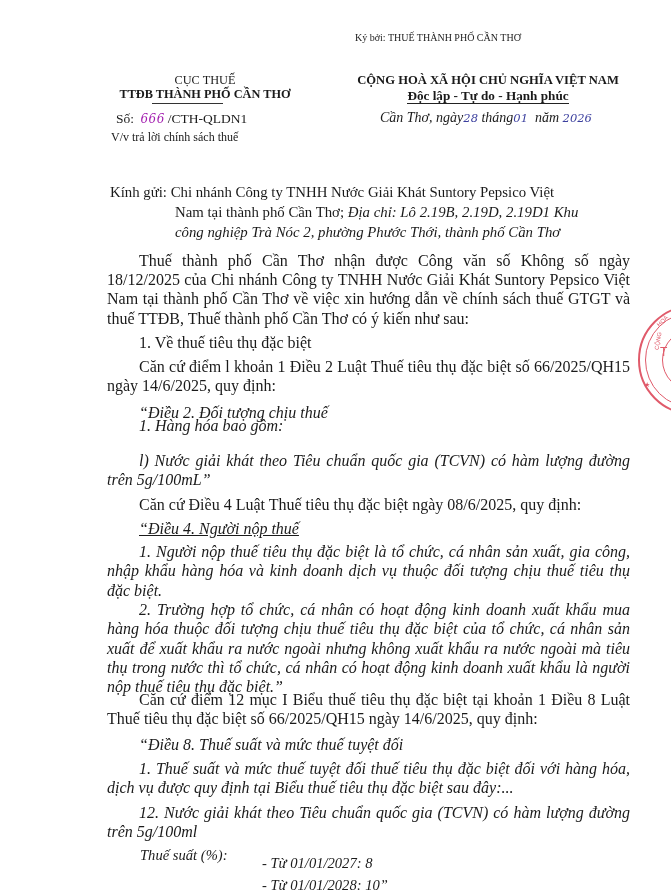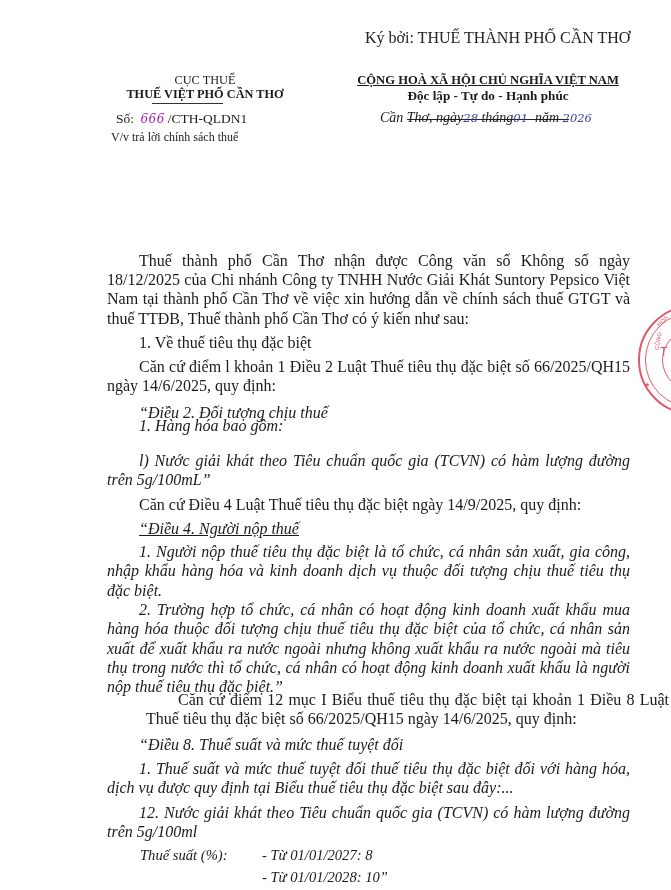--- a/index.html
+++ b/index.html
@@ -2,35 +2,35 @@
 <html><head>
 <meta charset="utf-8">
 <style>
   * { margin: 0; padding: 0; box-sizing: border-box; }
   html, body { width: 671px; height: 890px; background: #ffffff; overflow: hidden; }
   body { position: relative; font-family: "Liberation Serif", "DejaVu Serif", serif; color: #1a1a1a; }
 
   .abs { position: absolute; white-space: nowrap; }
 
   
-  .sig { left: 365px; top: 31px; font-size: 16px; line-height: 13px; color: #222; }
+  .sig { left: 355px; top: 31px; font-size: 10px; line-height: 13px; color: #222; }
 
   
   .agency { left: 96px; width: 218px; text-align: center; }
   .agency-top { top: 73px; font-size: 12.3px; }
   .agency-main { top: 87px; font-size: 12.3px; font-weight: bold; }
   .agency-rule { position: absolute; left: 152px; top: 103px; width: 71px; height: 1px; background: #333; }
   .docno { left: 116px; top: 111px; font-size: 13.5px; }
   .docno .hand { color: #a21caf; font-family: "DejaVu Serif", serif; font-style: italic; font-size: 12px; letter-spacing: 0.5px; margin: 0 3px; }
   .subject { left: 111px; top: 130px; font-size: 12px; }
 
   
-  .nation { left: 323px; width: 330px; text-align: center; top: 73px; font-size: 12.6px; font-weight: bold; text-decoration: underline; }
+  .nation { left: 323px; width: 330px; text-align: center; top: 73px; font-size: 12.6px; font-weight: bold; }
   .motto { left: 323px; width: 330px; text-align: center; top: 88px; font-size: 13.2px; font-weight: bold; }
-  .motto span { border-bottom: 1px solid #222; padding-bottom: 16px; }
+  .motto span { border-bottom: 1px solid #222; padding-bottom: 0; }
   .place-date { left: 380px; top: 110px; font-size: 14px; font-style: italic; text-align: right; }
   .place-date .hand { color: #3b3f9e; font-family: "DejaVu Serif", serif; font-style: italic; font-size: 11.5px; }
   .para { position: absolute; left: 107px; width: 523px; font-size: 16px; line-height: 20px; text-align: justify; }
   .indent { text-indent: 32px; }
   .ital { font-style: italic; }
   .bold { font-weight: normal; }
 
   .recipient { position: absolute; left: 110px; top: 182px; width: 520px; font-size: 14.8px; line-height: 20px; }
   .recipient .row1 { white-space: nowrap; }
   .recipient .rest { padding-left: 65px; }
@@ -38,66 +38,69 @@
   
   .stamp { position: absolute; left: 638px; top: 305px; width: 110px; height: 110px; border-radius: 50%;
            border: 2px solid #e05a6a; }
   .stamp::before { content: ""; position: absolute; left: 5px; top: 5px; right: 5px; bottom: 5px; border-radius: 50%; border: 1px solid #e05a6a; }
   .stamp::after { content: ""; position: absolute; left: 22px; top: 22px; right: 22px; bottom: 22px; border-radius: 50%; border: 1px solid #e05a6a; }
   .stamp-text { position: absolute; font-family: "Liberation Sans", sans-serif; color: #e05a6a; font-size: 6px; }
   .stamp-letter { position: absolute; left: 660px; top: 345px; font-family: "Liberation Sans", sans-serif; color: #e05a6a; font-size: 12px; }
   .stamp-star { position: absolute; left: 644px; top: 381px; color: #e05a6a; font-size: 7px; }
 
   .tax-rate-label { position: absolute; left: 140px; font-size: 14.6px; font-style: italic; }
-  .tax-rate-val { position: absolute; left: 262px; font-size: 14.6px; font-style: italic; }
+  .tax-rate-val { position: absolute; left: 262px; font-size: 14.6px; font-style: italic; margin-top: 8px; }
 </style>
 </head>
 <body>
 
 <div class="abs sig">
   <div>Ký bởi: THUẾ THÀNH PHỐ CẦN THƠ</div>
 </div>
 
 <div class="abs agency agency-top">CỤC THUẾ</div>
-<div class="abs agency agency-main">THUẾ VIỆT PHỐ CẦN THƠ</div>
+<div class="abs agency agency-main">TTĐB THÀNH PHỐ CẦN THƠ</div>
 <div class="agency-rule"></div>
 <div class="abs docno">
   <span>Số:</span>
   <span class="hand">666</span><span>/CTH-QLDN1</span>
 </div>
 <div class="abs subject">V/v trả lời chính sách thuế</div>
 
 <div class="abs nation">CỘNG HOÀ XÃ HỘI CHỦ NGHĨA VIỆT NAM</div>
 <div class="abs motto"><span>Độc lập - Tự do - Hạnh phúc</span></div>
 <div class="abs place-date">
   <span>Cần Thơ, ngày</span><span class="hand">28</span>
   <span>tháng</span><span class="hand">01</span>&nbsp;
   <span>năm</span>
   <span class="hand">2026</span>
 </div>
 
 <div class="recipient">
+  <div class="row1"><span>Kính gửi:</span> <span>Chi nhánh Công ty TNHH Nước Giải Khát Suntory Pepsico Việt</span></div>
+  <div class="rest" style="white-space:nowrap;"><span>Nam tại thành phố Cần Thơ; </span><span class="ital">Địa chỉ: Lô 2.19B, 2.19D, 2.19D1 Khu</span></div>
+  <div class="rest ital" style="white-space:nowrap;">công nghiệp Trà Nóc 2, phường Phước Thới, thành phố Cần Thơ</div>
 </div>
 
 <div class="para indent" style="top:251px; line-height:19.2px;">Thuế thành phố Cần Thơ nhận được Công văn số Không số ngày 18/12/2025 của Chi nhánh Công ty TNHH Nước Giải Khát Suntory Pepsico Việt Nam tại thành phố Cần Thơ về việc xin hướng dẫn về chính sách thuế GTGT và thuế TTĐB, Thuế thành phố Cần Thơ có ý kiến như sau:</div>
 
 <div class="para bold indent" style="top:333px;">1. Về thuế tiêu thụ đặc biệt</div>
 
 <div class="para indent" style="top:357px; line-height:19px;">Căn cứ điểm l khoản 1 Điều 2 Luật Thuế tiêu thụ đặc biệt số 66/2025/QH15 ngày 14/6/2025, quy định:</div>
 
 <div class="para ital indent" style="top:403px;">“Điều 2. Đối tượng chịu thuế</div>
 <div class="para ital indent" style="top:416px;">1. Hàng hóa bao gồm:</div>
 <div class="para ital indent" style="top:451px; line-height:19px;">l) Nước giải khát theo Tiêu chuẩn quốc gia (TCVN) có hàm lượng đường trên 5g/100mL”</div>
 
-<div class="para indent" style="top:495px;">Căn cứ Điều 4 Luật Thuế tiêu thụ đặc biệt ngày 14/9/2025, quy định:</div>
+<div class="para indent" style="top:495px;">Căn cứ Điều 4 Luật Thuế tiêu thụ đặc biệt ngày 08/6/2025, quy định:</div>
 <div class="para ital indent" style="top:519px;text-decoration:underline;">“Điều 4. Người nộp thuế</div>
 <div class="para ital indent" style="top:542px; line-height:19.3px;">1. Người nộp thuế tiêu thụ đặc biệt là tổ chức, cá nhân sản xuất, gia công, nhập khẩu hàng hóa và kinh doanh dịch vụ thuộc đối tượng chịu thuế tiêu thụ đặc biệt.</div>
 <div class="para ital indent" style="top:600px; line-height:19.3px;">2. Trường hợp tổ chức, cá nhân có hoạt động kinh doanh xuất khẩu mua hàng hóa thuộc đối tượng chịu thuế tiêu thụ đặc biệt của tổ chức, cá nhân sản xuất để xuất khẩu ra nước ngoài nhưng không xuất khẩu ra nước ngoài mà tiêu thụ trong nước thì tổ chức, cá nhân có hoạt động kinh doanh xuất khẩu là người nộp thuế tiêu thụ đặc biệt.”</div>
 
-<div class="para indent" style="top:690px; line-height:19px;margin-left:39px;">Căn cứ điểm 12 mục I Biểu thuế tiêu thụ đặc biệt tại khoản 1 Điều 8 Luật Thuế tiêu thụ đặc biệt số 66/2025/QH15 ngày 14/6/2025, quy định:</div>
+<div class="para indent" style="top:690px; line-height:19px;">Căn cứ điểm 12 mục I Biểu thuế tiêu thụ đặc biệt tại khoản 1 Điều 8 Luật Thuế tiêu thụ đặc biệt số 66/2025/QH15 ngày 14/6/2025, quy định:</div>
 <div class="para ital indent" style="top:735px;">“Điều 8. Thuế suất và mức thuế tuyệt đối</div>
 <div class="para ital indent" style="top:759px; line-height:19px;">1. Thuế suất và mức thuế tuyệt đối thuế tiêu thụ đặc biệt đối với hàng hóa, dịch vụ được quy định tại Biểu thuế tiêu thụ đặc biệt sau đây:...</div>
 <div class="para ital indent" style="top:803px; line-height:19px;">12. Nước giải khát theo Tiêu chuẩn quốc gia (TCVN) có hàm lượng đường trên 5g/100ml</div>
 
 <div class="tax-rate-label" style="top:847px;">Thuế suất (%):</div>
 <div class="tax-rate-val" style="top:847px;">- Từ 01/01/2027: 8</div>
 <div class="tax-rate-val" style="top:869px;">- Từ 01/01/2028: 10”</div>
 
 <div class="stamp"></div>
 <div class="stamp-text" style="left:649px; top:338px; transform:rotate(-80deg);">CỘNG</div>

